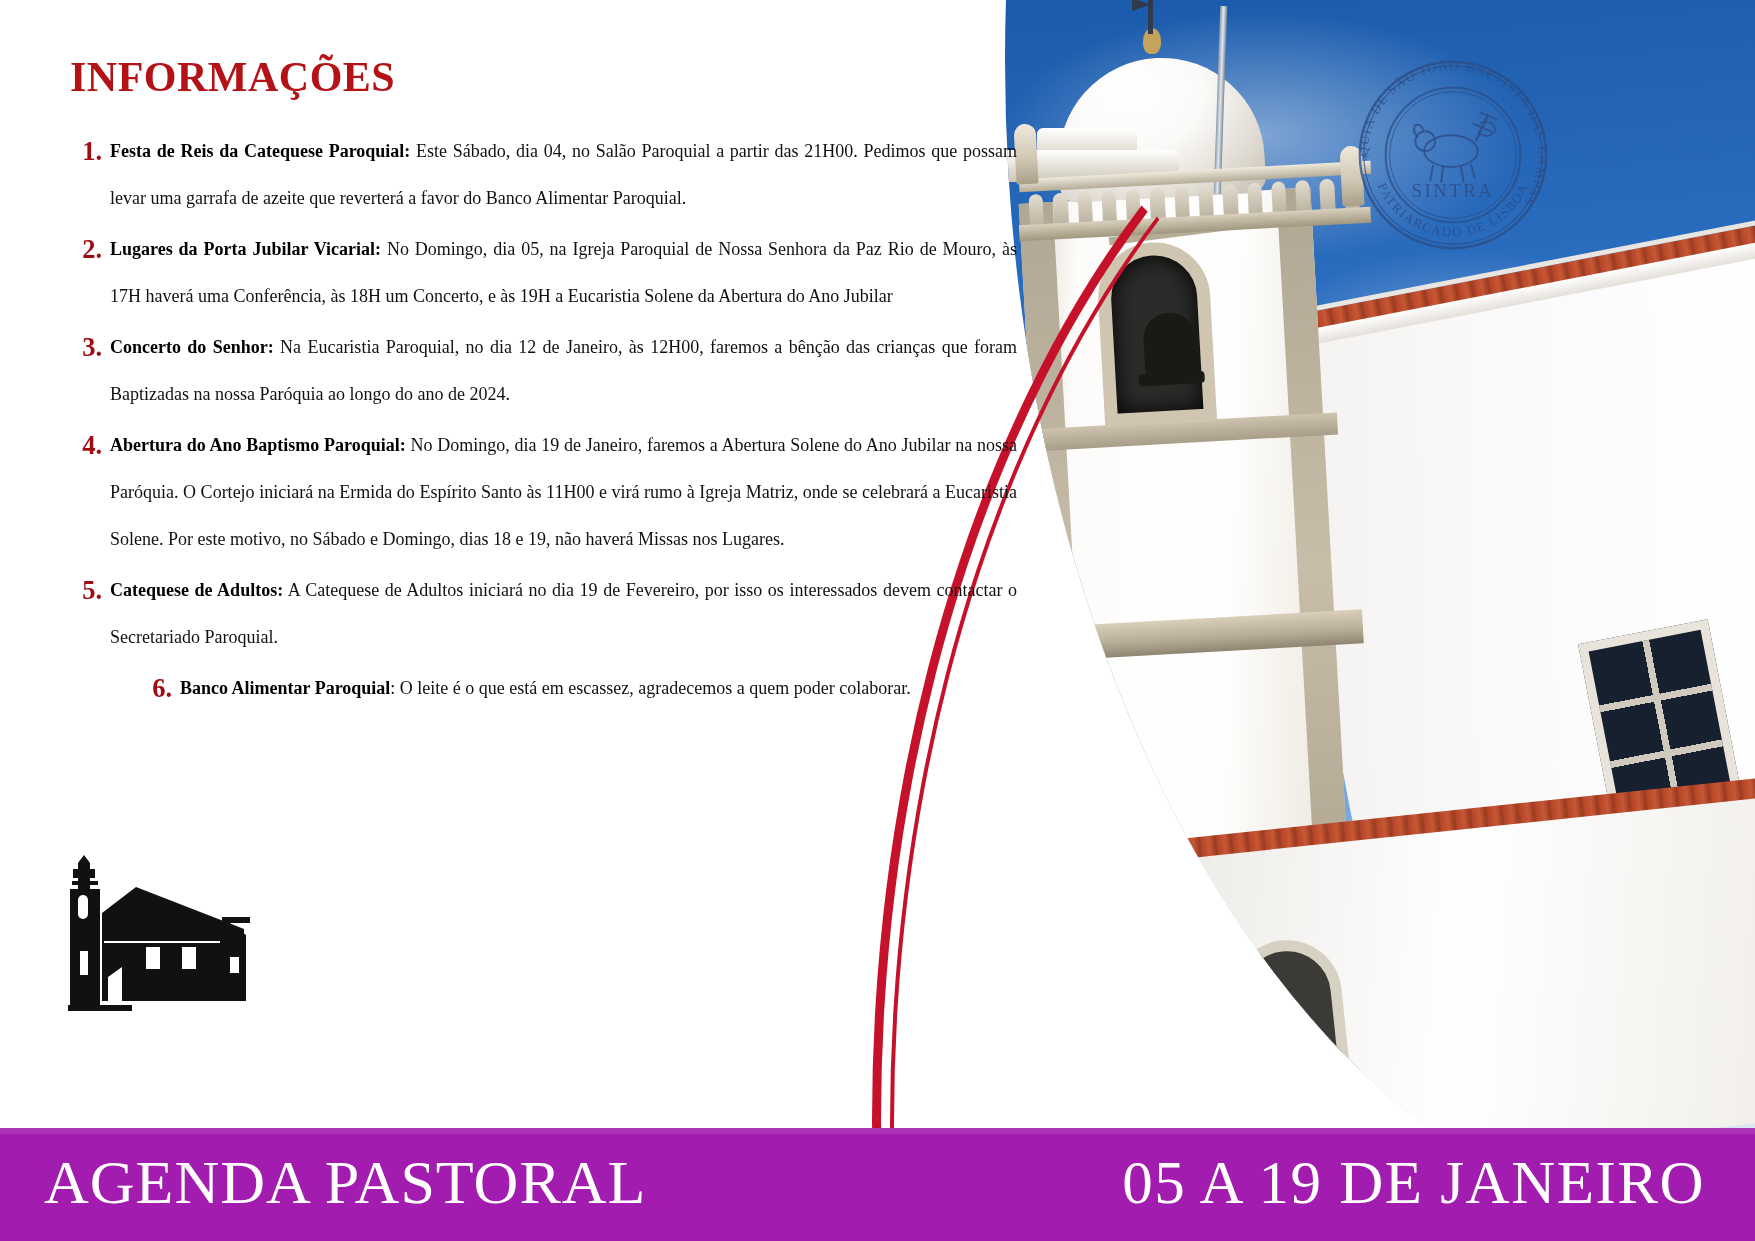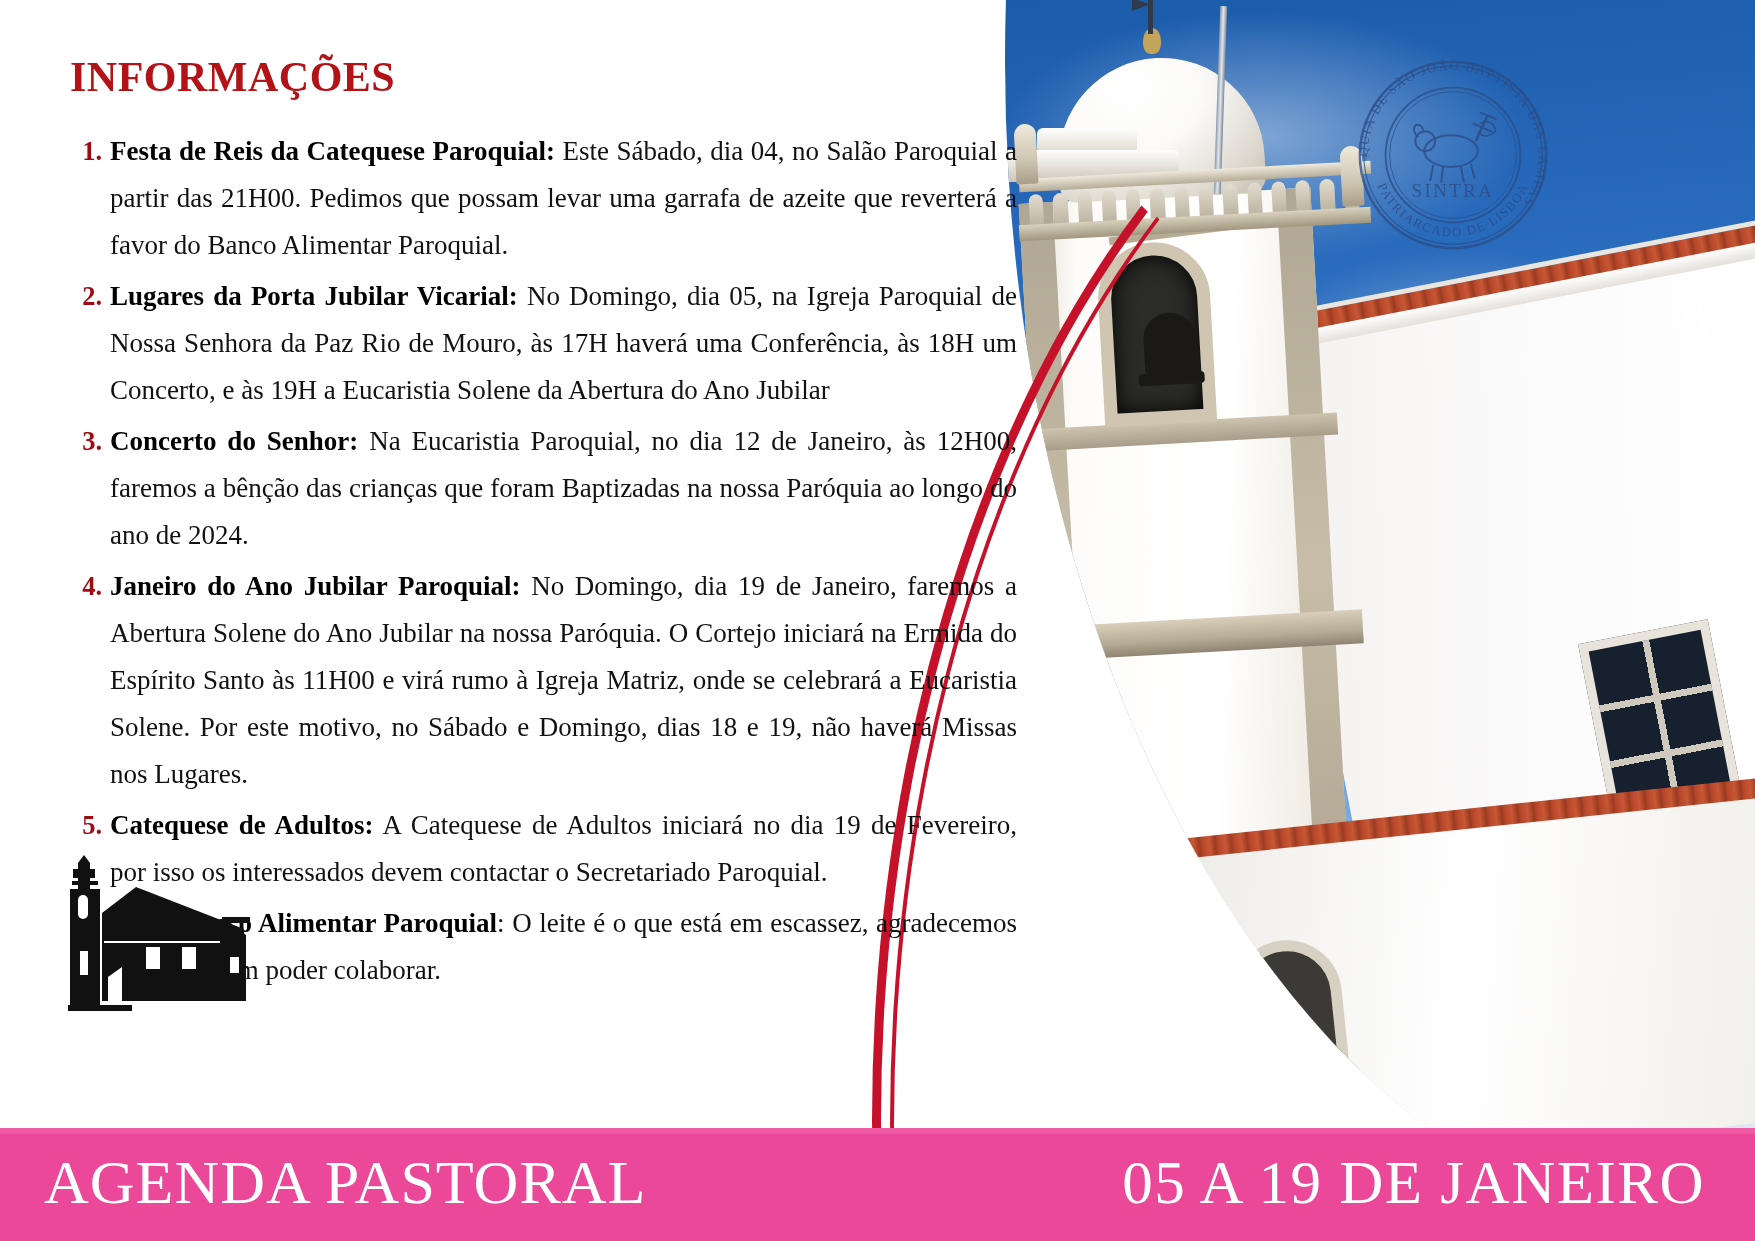--- a/index.html
+++ b/index.html
@@ -410,21 +410,21 @@
     list-style: none;
     counter-reset: infoitem;
   }
 
   ol.info-list > li {
     position: relative;
     counter-increment: infoitem;
     padding-left: 48px;
     margin-bottom: 4px;
     font-family: "Liberation Serif", "DejaVu Serif", serif;
-    font-size: 27px;
+    font-size: 18px;
     line-height: 47px;
     color: #111111;
     text-align: justify;
     text-justify: inter-word;
   }
 
   ol.info-list > li::before {
     content: counter(infoitem) ".";
     position: absolute;
     left: 6px;
@@ -460,21 +460,21 @@
     z-index: 9;
   }
 
   
   .banner {
     position: absolute;
     left: 0;
     bottom: 0;
     width: 1755px;
     height: 113px;
-    background: #ec4899;
+    background: #a21caf;
     z-index: 12;
     display: flex;
     align-items: center;
     justify-content: space-between;
     padding: 0 38px 0 44px;
   }
   .banner-title {
     font-family: "Liberation Serif", "DejaVu Serif", serif;
     font-size: 62px;
     font-weight: 400;
@@ -615,21 +615,21 @@
       <li>
         <b>Festa de Reis da Catequese Paroquial:</b><span> Este Sábado, dia 04, no Salão Paroquial a partir das 21H00. Pedimos que possam levar uma garrafa de azeite que reverterá a favor do Banco Alimentar Paroquial.</span>
       </li>
       <li>
         <b>Lugares da Porta Jubilar Vicarial:</b><span> No Domingo, dia 05, na Igreja Paroquial de Nossa Senhora da Paz Rio de Mouro, às 17H haverá uma Conferência, às 18H um Concerto, e às 19H a Eucaristia Solene da Abertura do Ano Jubilar</span>
       </li>
       <li>
         <b>Concerto do Senhor:</b><span> Na Eucaristia Paroquial, no dia 12 de Janeiro, às 12H00, faremos a bênção das crianças que foram Baptizadas na nossa Paróquia ao longo do ano de 2024.</span>
       </li>
       <li>
-        <b>Janeiro do Ano Jubilar Paroquial:</b><span> No Domingo, dia 19 de Janeiro, faremos a Abertura Solene do Ano Jubilar na nossa Paróquia. O Cortejo iniciará na Ermida do Espírito Santo às 11H00 e virá rumo à Igreja Matriz, onde se celebrará a Eucaristia Solene. Por este motivo, no Sábado e Domingo, dias 18 e 19, não haverá Missas nos Lugares.</span>
+        <b>Abertura do Ano Baptismo Paroquial:</b><span> No Domingo, dia 19 de Janeiro, faremos a Abertura Solene do Ano Jubilar na nossa Paróquia. O Cortejo iniciará na Ermida do Espírito Santo às 11H00 e virá rumo à Igreja Matriz, onde se celebrará a Eucaristia Solene. Por este motivo, no Sábado e Domingo, dias 18 e 19, não haverá Missas nos Lugares.</span>
       </li>
       <li>
         <b>Catequese de Adultos:</b><span> A Catequese de Adultos iniciará no dia 19 de Fevereiro, por isso os interessados devem contactar o Secretariado Paroquial.</span>
       </li>
       <li class="indented">
         <b>Banco Alimentar Paroquial</b><span>: O leite é o que está em escassez, agradecemos a quem poder colaborar.</span>
       </li>
     </ol>
   </div>
 

